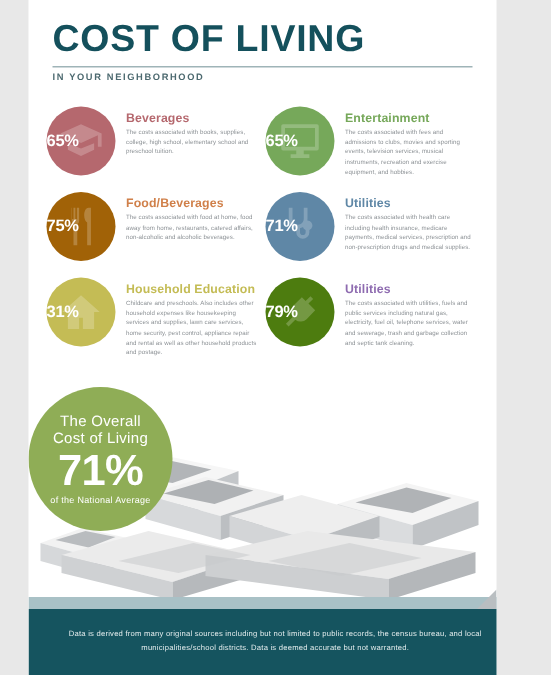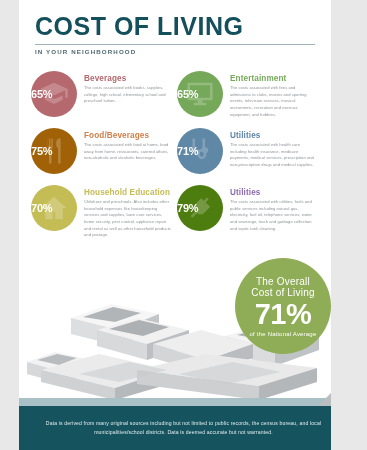--- a/index.html
+++ b/index.html
@@ -54,22 +54,22 @@
   .ctext{padding-left:7px;padding-top:3px;}
   .cname{
     font-size:8.2px;font-weight:bold;letter-spacing:.1px;margin-bottom:2px;
   }
   .cdesc{
     font-size:4.1px;line-height:1.62;color:#8d9296;
     letter-spacing:.05px;
   }
   
   .overall-wrap{
-    position:absolute;left:15px;right:0;top:258px;height:96px;
-    display:flex;justify-content:flex-end;z-index:5;
+    position:absolute;left:0;right:0;top:258px;height:96px;
+    display:flex;justify-content:flex-start;z-index:5;
   }
   .overall{
     width:96px;height:96px;border-radius:50%;
     background:#8fad56;color:#ffffff;
     display:flex;flex-direction:column;align-items:center;
     justify-content:center;text-align:center;
   }
   .ov-l1{font-size:10px;line-height:1.15;font-weight:300;letter-spacing:.2px;}
   .ov-big{font-size:29px;font-weight:bold;line-height:1;margin:1px 0 2px 0;letter-spacing:-.5px;}
   .ov-l3{font-size:6px;letter-spacing:.2px;}
@@ -170,21 +170,21 @@
       </div>
     </div>
 
     <div class="cell">
       <div class="bubble" style="background:#c4bc55">
         <span class="glyph">
           <svg viewBox="0 0 24 24">
               <path d="M12 3 2 12h3v9h6v-6h2v6h6v-9h3L12 3z"></path>
             </svg>
         </span>
-        <span class="pct">70%</span>
+        <span class="pct">31%</span>
       </div>
       <div class="ctext">
         <div class="cname" style="color:#c4bc55">Household Education</div>
         <div class="cdesc">Childcare and preschools. Also includes other household expenses like housekeeping services and supplies, lawn care services, home security, pest control, appliance repair and rental as well as other household products and postage.</div>
       </div>
     </div>
 
     <div class="cell">
       <div class="bubble" style="background:#4d7c0f">
         <span class="glyph">

